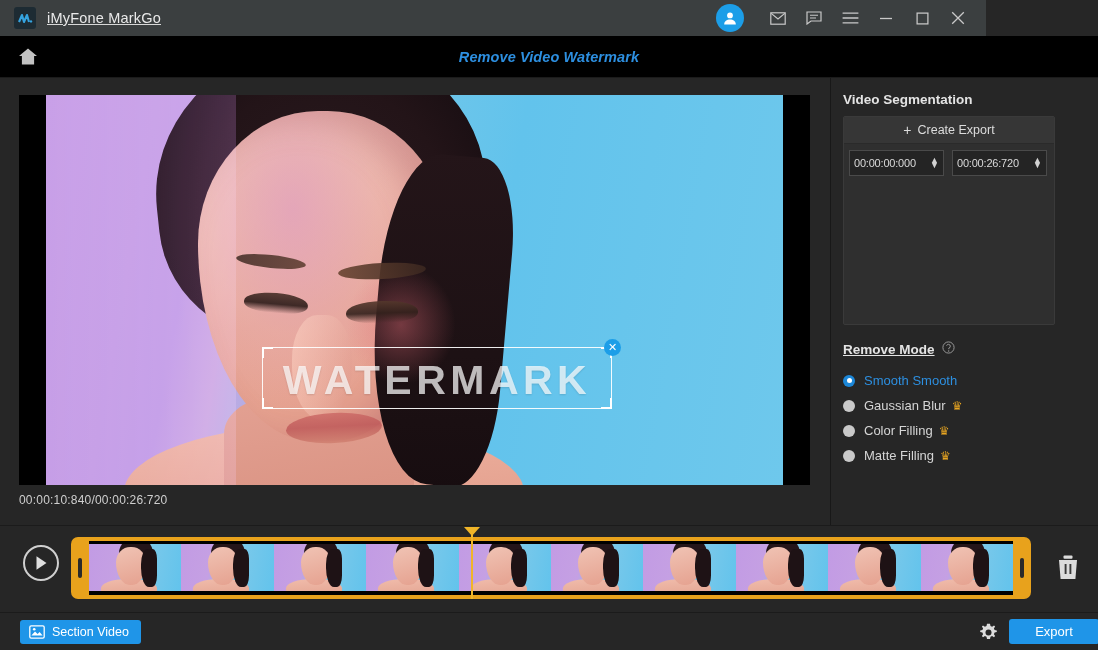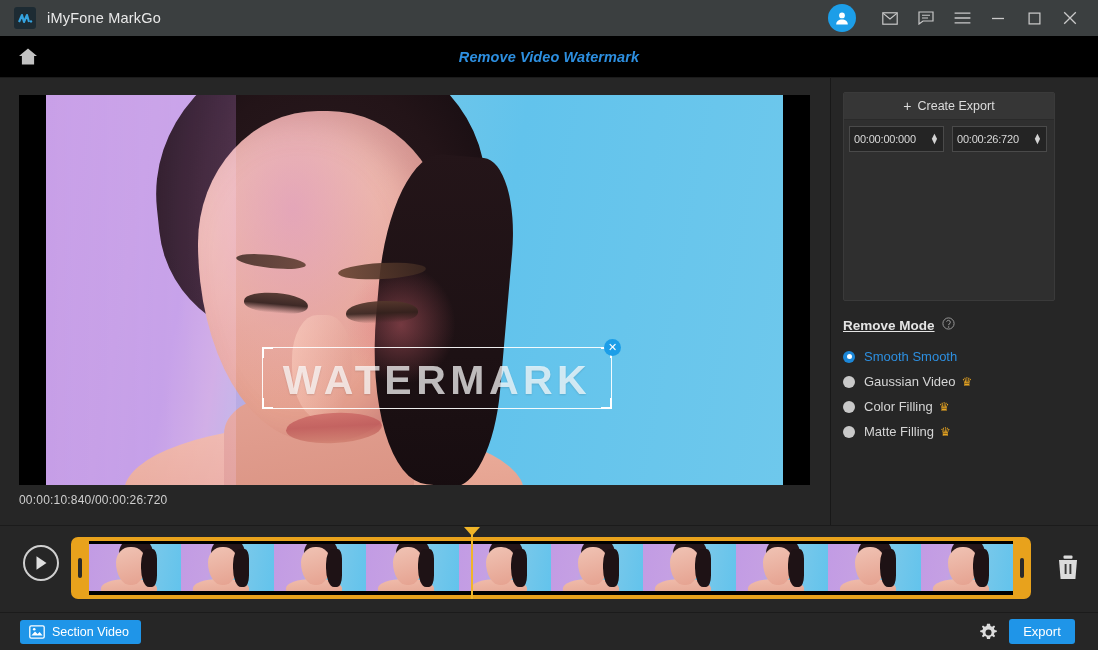--- a/index.html
+++ b/index.html
@@ -7,22 +7,22 @@
   body {
     font-family:"Liberation Sans", sans-serif;
     background:#262626;
     color:#d8d8d8;
     -webkit-font-smoothing:antialiased;
   }
   #app { position:relative; width:1098px; height:650px; background:#262626; }
 
   
   .titlebar {
-    position:absolute; top:0; left:0; width:1098px; height:36px;
-    background:#3b3f40; display:flex; align-items:center;
+    position:absolute; top:0; left:0; width:986px; height:36px;
+    background:#3b3f40; display:flex; align-items:center;text-decoration:underline;
   }
   .logo-box {
     width:22px; height:22px; margin-left:14px; border-radius:3px;
     background:#1d2b33; display:flex; align-items:center; justify-content:center;
   }
   .app-title {
     margin-left:11px; font-size:14.5px; color:#e9e9e9; letter-spacing:.2px;
   }
   .tb-right { margin-left:auto; display:flex; align-items:center; padding-right:10px; }
   .avatar {
@@ -264,21 +264,21 @@
   .bb-divider { position:absolute; left:0; top:612px; width:1098px; height:1px; background:#1b1b1b; }
   .bottombar { position:absolute; left:0; top:613px; width:1098px; height:37px; background:#262626; }
   .replace-btn {
     position:absolute; left:20px; top:7px; height:24px; padding:0 12px 0 9px;
     background:#1f95e8; border-radius:3px; display:flex; align-items:center;
     color:#fff; font-size:12.5px;
   }
   .replace-btn .ri { margin-right:7px; display:flex; }
   .gear { position:absolute; left:979px; top:10px; width:19px; height:19px; }
   .export-btn {
-    position:absolute; left:1009px; top:6px; width:66px; height:25px;
+    position:absolute; left:1009px; top:6px; width:90px; height:25px;
     background:#1f95e8; border-radius:3px; display:flex; align-items:center;
     justify-content:center; color:#fff; font-size:13px;
   }
 </style>
 </head>
 <body>
 
 <div id="app">
 
   <div class="titlebar">
@@ -376,20 +376,21 @@
       <svg width="14" height="20" viewBox="0 0 14 20" aria-hidden="true">
         <path d="M1 1 L1 16.2 L4.6 12.8 L7 18.6 L9.4 17.5 L7 11.9 L12 11.6 Z" fill="#fff" stroke="#111" stroke-width="0.9"></path>
       </svg>
     </div>
   </div>
 
   <div class="divider-v"></div>
 
   <div class="rpanel">
 
+    <div class="sect-title">Video Segmentation</div>
 
     <div class="seg-box">
       <div class="create-sec">
         <span class="plus">+</span>
         <span>Create Export</span>
       </div>
 
 
       <div class="times">
         <div class="tfield">
@@ -420,21 +421,21 @@
       </span>
     </div>
 
     <div class="radio-list">
       <div class="radio-row on">
         <span class="rdot"></span>
         <span class="rlabel">Smooth Smooth</span>
       </div>
       <div class="radio-row">
         <span class="rdot"></span>
-        <span class="rlabel">Gaussian Video</span>
+        <span class="rlabel">Gaussian Blur</span>
         <span class="crown">♛</span>
       </div>
       <div class="radio-row">
         <span class="rdot"></span>
         <span class="rlabel">Color Filling</span>
         <span class="crown">♛</span>
       </div>
       <div class="radio-row">
         <span class="rdot"></span>
         <span class="rlabel">Matte Filling</span>

